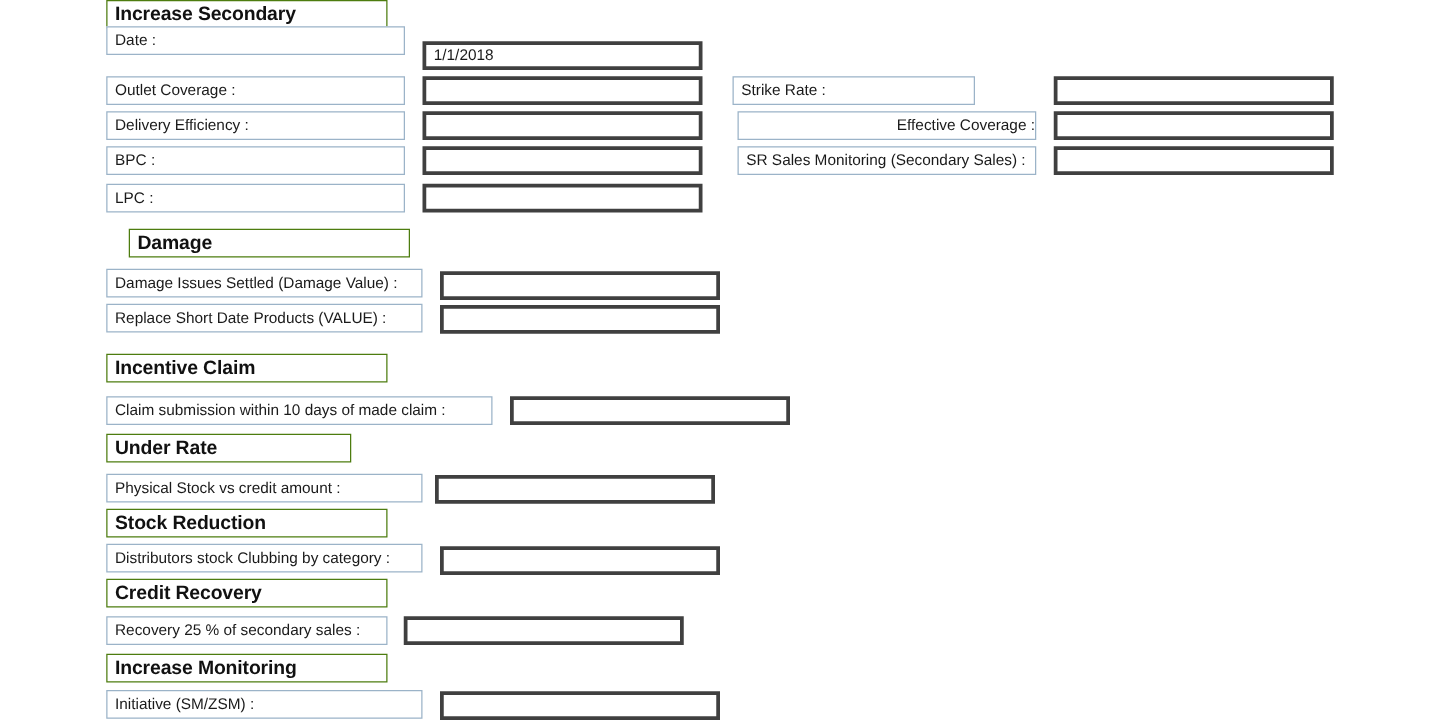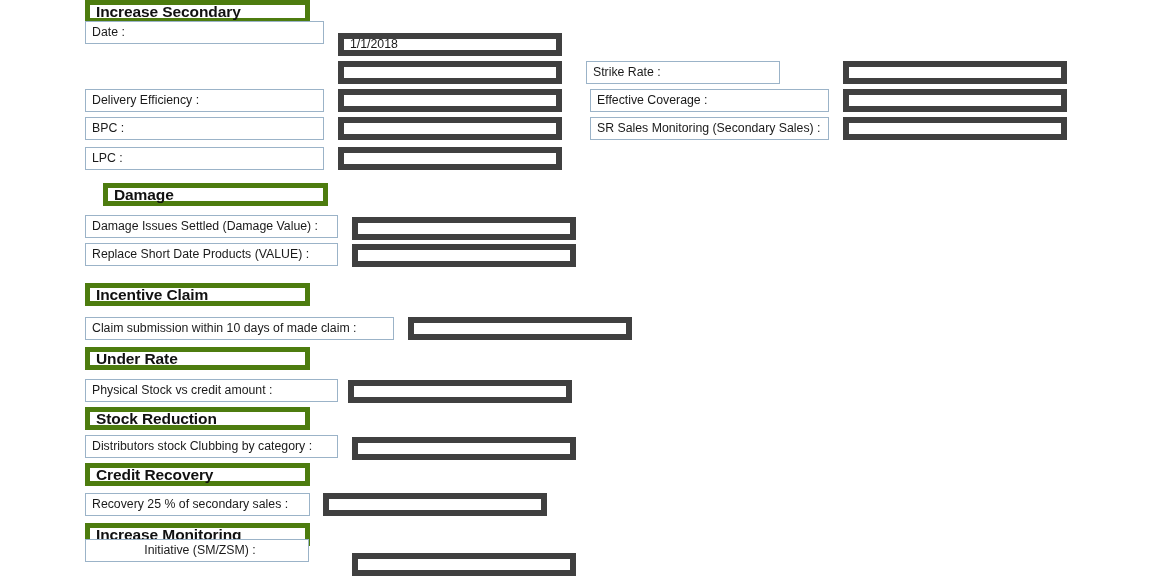--- a/index.html
+++ b/index.html
@@ -28,21 +28,21 @@
   .cell {
     position: absolute;
     box-sizing: border-box;
     background: #ffffff;
     display: flex;
     align-items: center;
   }
 
   
   .section-head {
-    border: 5px solid #4d7c0f;
+    border: 1px solid #4d7c0f;
     padding-left: 6px;
   }
   .section-head .head-text {
     font-size: 15.5px;
     font-weight: bold;
     color: #111111;
     line-height: 1.1;
     letter-spacing: -0.1px;
     white-space: nowrap;
   }
@@ -55,21 +55,21 @@
   .label-box .label-text {
     font-size: 12.3px;
     font-weight: normal;
     color: #1a1a1a;
     line-height: 1.1;
     white-space: nowrap;
   }
 
   
   .value-box {
-    border: 6px solid #404040;
+    border: 3px solid #404040;
     padding-left: 6px;
   }
   .value-box .value-text {
     font-size: 12.3px;
     color: #1a1a1a;
     line-height: 1.1;
     white-space: nowrap;
   }
   .value-box.empty .value-text {
     color: transparent;
@@ -84,20 +84,23 @@
     <span class="head-text">Increase Secondary</span>
   </div>
 
   <div class="cell label-box" style="left:85px; top:21px; width:239px; height:23px;">
     <span class="label-text">Date :</span>
   </div>
   <div class="cell value-box" style="left:338px; top:33px; width:224px; height:23px;">
     <span class="value-text">1/1/2018</span>
   </div>
 
+  <div class="cell label-box" style="left:85px; top:61px; width:239px; height:23px;">
+    <span class="label-text">Outlet Coverage :</span>
+  </div>
   <div class="cell value-box empty" style="left:338px; top:61px; width:224px; height:23px;">
     <span class="value-text"></span>
   </div>
 
   <div class="cell label-box" style="left:85px; top:89px; width:239px; height:23px;">
     <span class="label-text">Delivery Efficiency :</span>
   </div>
   <div class="cell value-box empty" style="left:338px; top:89px; width:224px; height:23px;">
     <span class="value-text"></span>
   </div>
@@ -116,21 +119,21 @@
     <span class="value-text"></span>
   </div>
 
   <div class="cell label-box" style="left:586px; top:61px; width:194px; height:23px;">
     <span class="label-text">Strike Rate  :</span>
   </div>
   <div class="cell value-box empty" style="left:843px; top:61px; width:224px; height:23px;">
     <span class="value-text"></span>
   </div>
 
-  <div class="cell label-box" style="left:590px; top:89px; width:239px; height:23px;">
+  <div class="cell label-box" style="left:590px; top:89px; width:239px; height:23px;justify-content:flex-end;">
     <span class="label-text">Effective Coverage :</span>
   </div>
   <div class="cell value-box empty" style="left:843px; top:89px; width:224px; height:23px;">
     <span class="value-text"></span>
   </div>
 
   <div class="cell label-box" style="left:590px; top:117px; width:239px; height:23px;">
     <span class="label-text">SR Sales Monitoring (Secondary Sales) :</span>
   </div>
   <div class="cell value-box empty" style="left:843px; top:117px; width:224px; height:23px;">
@@ -159,21 +162,21 @@
     <span class="head-text">Incentive Claim</span>
   </div>
 
   <div class="cell label-box" style="left:85px; top:317px; width:309px; height:23px;">
     <span class="label-text">Claim submission within 10 days of made claim :</span>
   </div>
   <div class="cell value-box empty" style="left:408px; top:317px; width:224px; height:23px;">
     <span class="value-text"></span>
   </div>
 
-  <div class="cell section-head" style="left:85px; top:347px; width:225px; height:23px;">
+  <div class="cell section-head" style="left:85px; top:347px; width:196px; height:23px;">
     <span class="head-text">Under Rate</span>
   </div>
 
   <div class="cell label-box" style="left:85px; top:379px; width:253px; height:23px;">
     <span class="label-text">Physical Stock vs credit amount :</span>
   </div>
   <div class="cell value-box empty" style="left:348px; top:380px; width:224px; height:23px;">
     <span class="value-text"></span>
   </div>
 
@@ -196,20 +199,20 @@
     <span class="label-text">Recovery 25 % of secondary sales :</span>
   </div>
   <div class="cell value-box empty" style="left:323px; top:493px; width:224px; height:23px;">
     <span class="value-text"></span>
   </div>
 
   <div class="cell section-head" style="left:85px; top:523px; width:225px; height:23px;">
     <span class="head-text">Increase Monitoring</span>
   </div>
 
-  <div class="cell label-box" style="left:85px; top:539px; width:224px; height:23px;justify-content:center;">
+  <div class="cell label-box" style="left:85px; top:552px; width:253px; height:23px;">
     <span class="label-text">Initiative (SM/ZSM) :</span>
   </div>
   <div class="cell value-box empty" style="left:352px; top:553px; width:224px; height:23px;">
     <span class="value-text"></span>
   </div>
 
 </div>
 
 </body></html>

